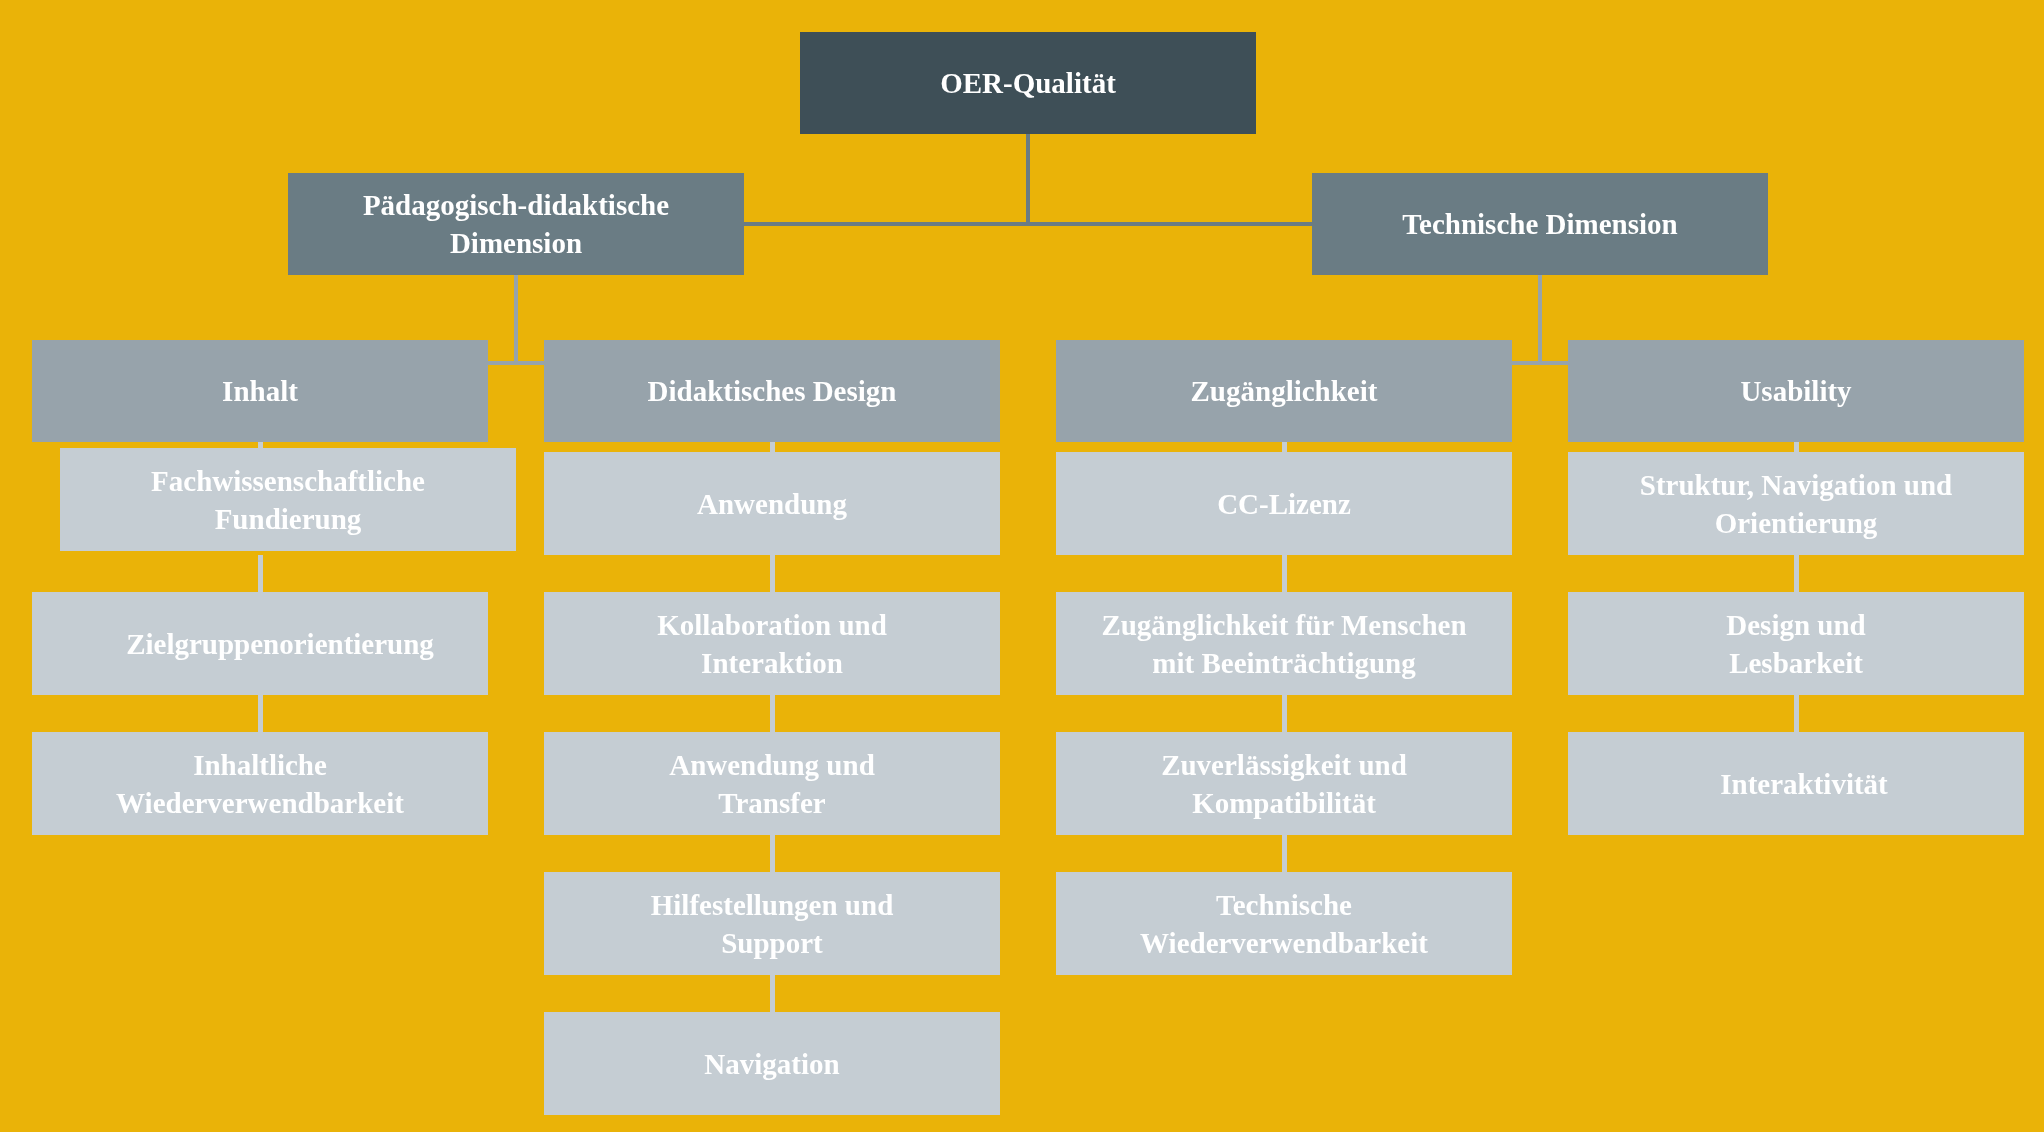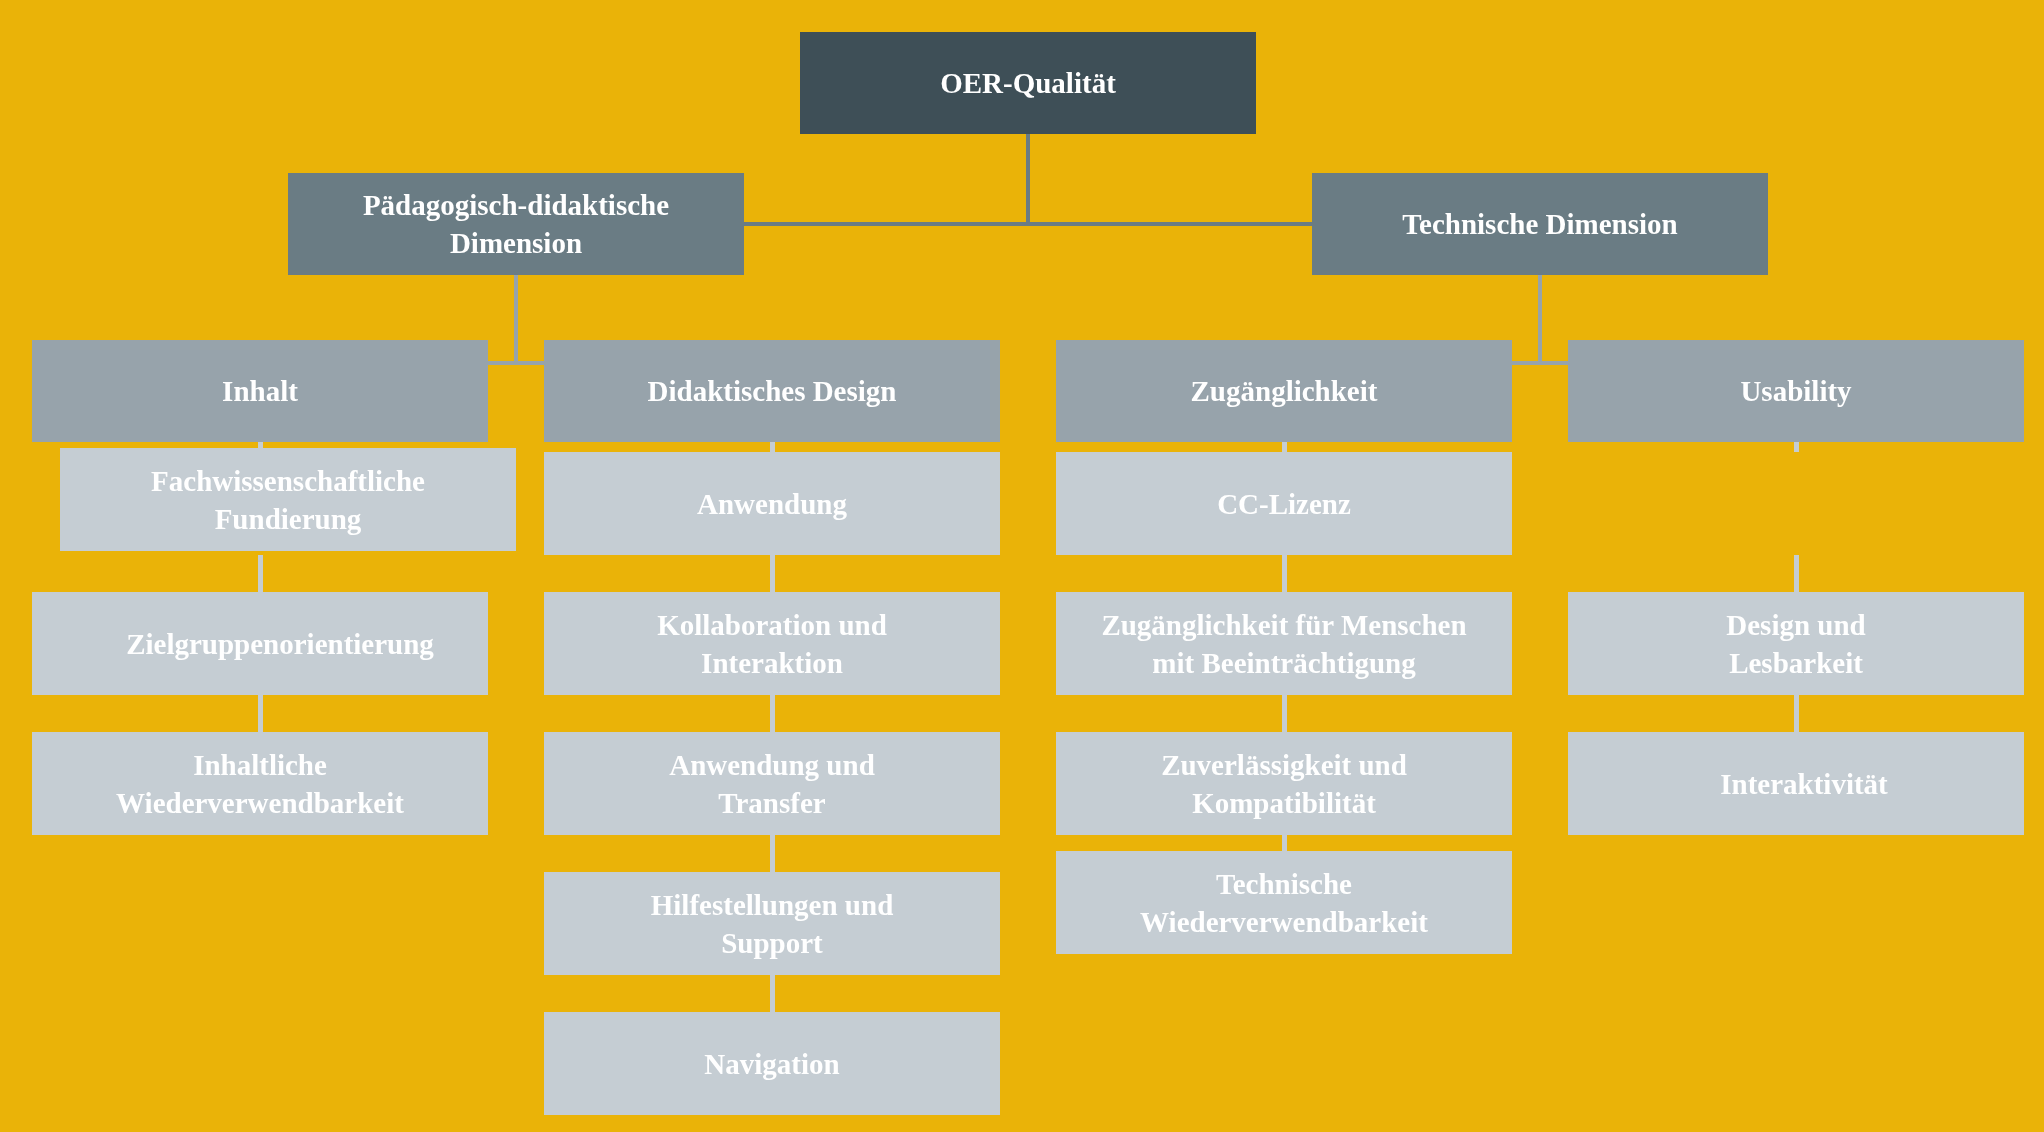--- a/index.html
+++ b/index.html
@@ -95,20 +95,22 @@
 Transfer</div>
   <div class="box l4" style="left:544px;top:872px;">Hilfestellungen und
 Support</div>
   <div class="box l4" style="left:544px;top:1012px;">Navigation</div>
 
   <div class="box l4" style="left:1056px;top:452px;">CC-Lizenz</div>
   <div class="box l4" style="left:1056px;top:592px;">Zugänglichkeit für Menschen
 mit Beeinträchtigung</div>
   <div class="box l4" style="left:1056px;top:732px;">Zuverlässigkeit und
 Kompatibilität</div>
-  <div class="box l4" style="left:1056px;top:851px;">Technische
+  <div class="box l4" style="left:1056px;top:872px;">Technische
 Wiederverwendbarkeit</div>
 
+  <div class="box l4" style="left:1568px;top:452px;">Struktur, Navigation und
+Orientierung</div>
   <div class="box l4" style="left:1568px;top:592px;">Design und
 Lesbarkeit</div>
   <div class="box l4" style="left:1568px;top:732px;padding-left:20px;">Interaktivität</div>
 
 </div>
 
 </body></html>

